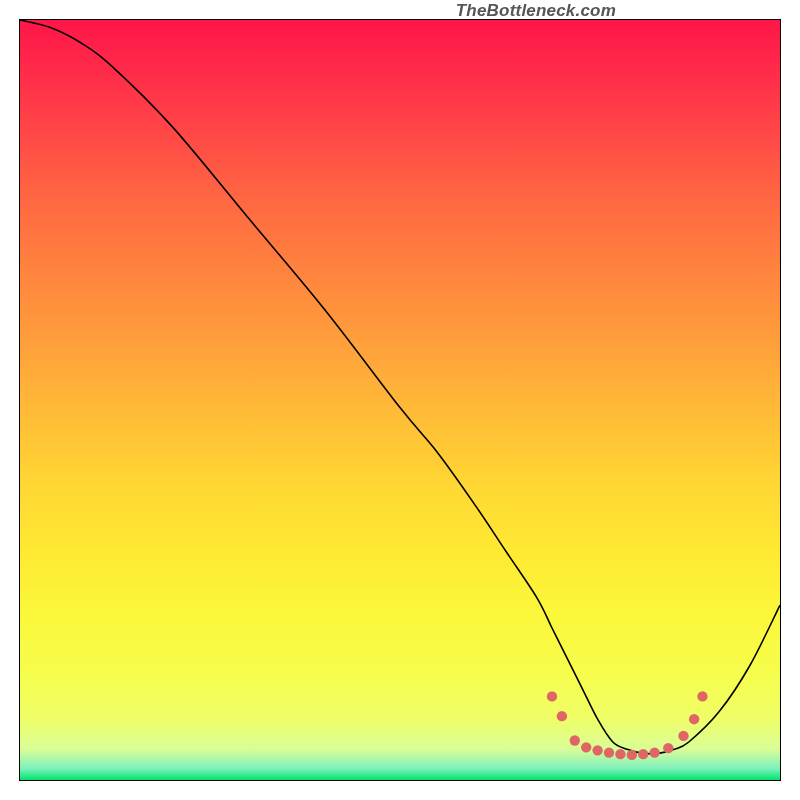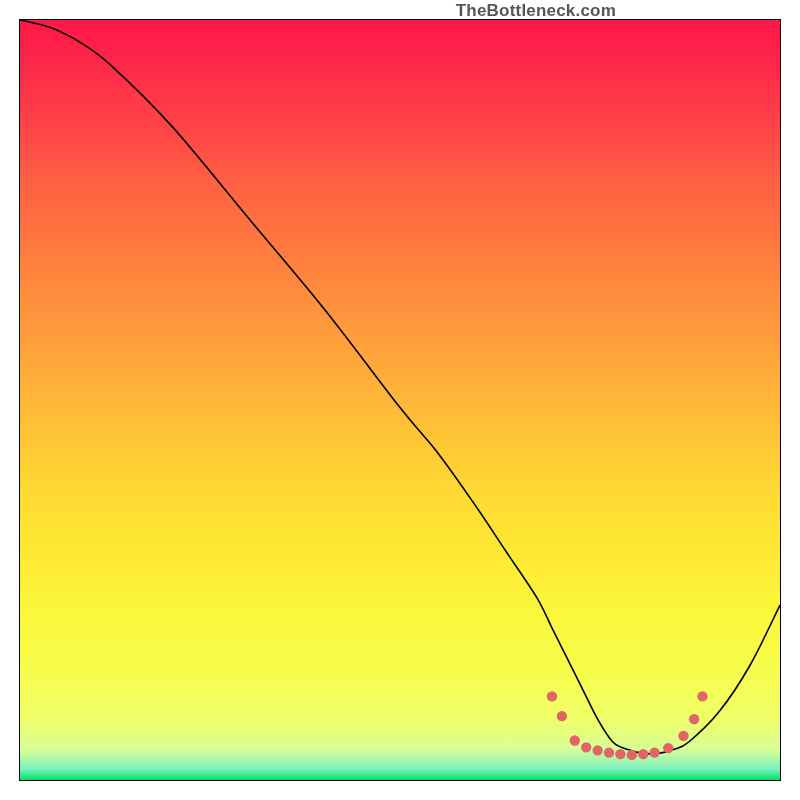--- a/index.html
+++ b/index.html
@@ -1,20 +1,21 @@
 <!DOCTYPE html>
 <html><head>
 <meta charset="utf-8">
 <style>
   * { margin: 0; padding: 0; box-sizing: border-box; }
   html, body { width: 800px; height: 800px; overflow: hidden; background: #fff; }
   .chart-container {
     position: relative;
     width: 636px;
     height: 800px;
+    font-style: italic;
   }
   .plot-area {
     position: absolute;
     left: 19px;
     top: 19px;
     width: 762px;
     height: 762px;
     border: 1.5px solid #000;
   }
   .gradient-bg {

